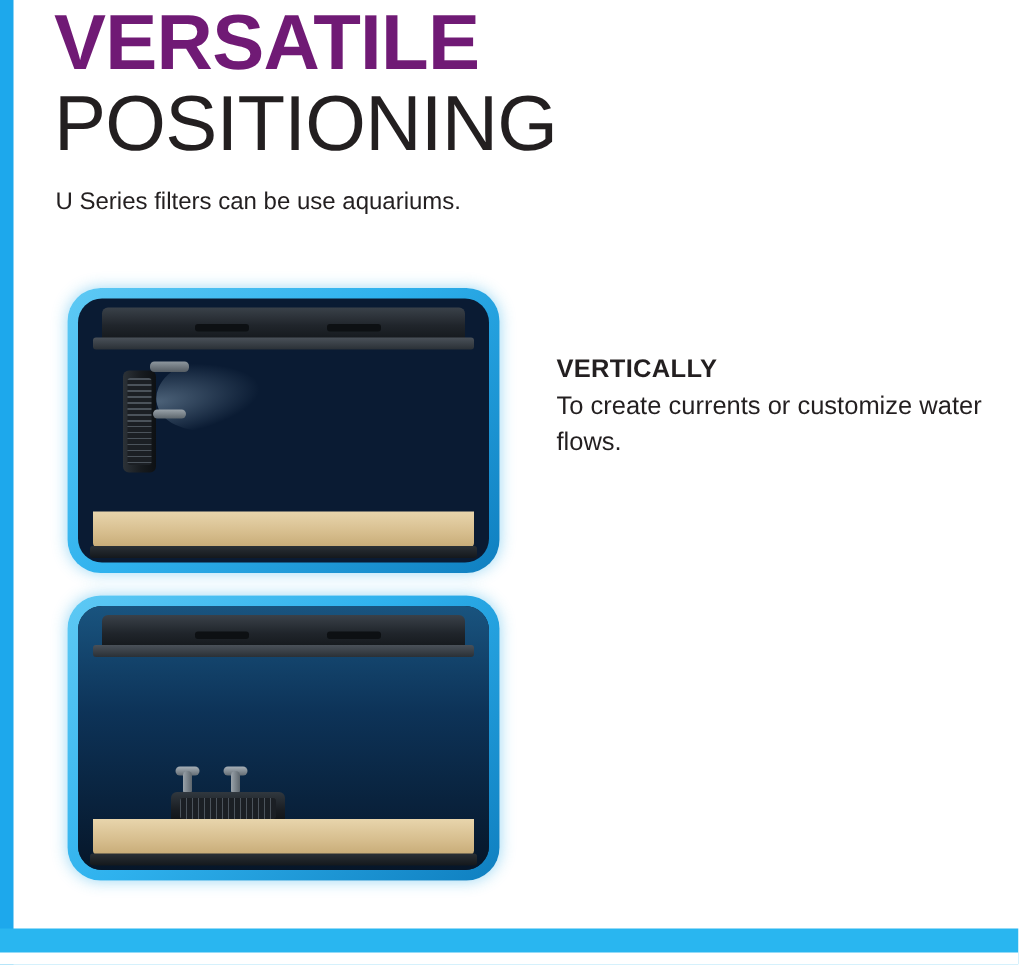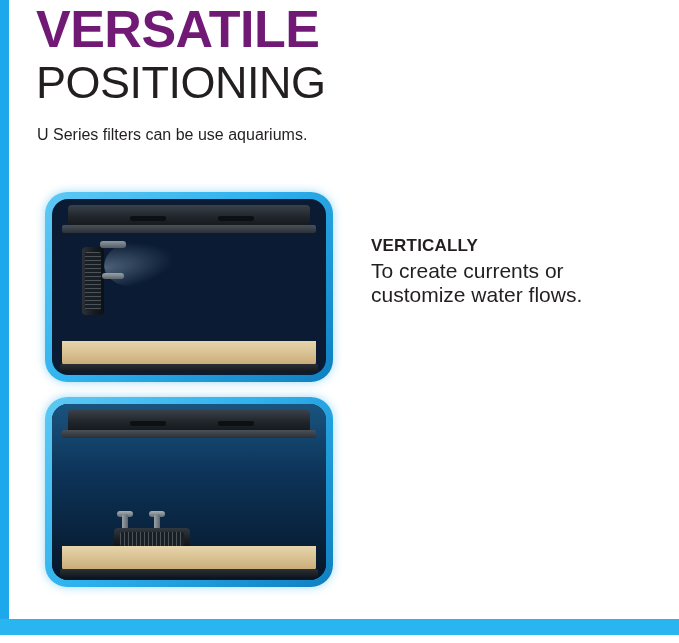--- a/index.html
+++ b/index.html
@@ -55,21 +55,21 @@
     font-size: 52px;
     line-height: 58px;
     font-weight: bold;
     color: #701a75;
     letter-spacing: -0.5px;
   }
   .title-sub {
     position: absolute;
     left: 36px;
     top: 54px;
-    font-size: 45px;
+    font-size: 52px;
     line-height: 58px;
     font-weight: normal;
     color: #231f20;
     letter-spacing: -0.5px;
   }
   .subtitle {
     position: absolute;
     left: 37px;
     top: 126px;
     font-size: 16px;
@@ -260,21 +260,21 @@
   .desc.first { left: 371px; top: 236px; }
   .desc.second { left: 371px; top: 452px; }
   .desc-title {
     font-size: 17px;
     font-weight: bold;
     color: #231f20;
     margin: 0 0 3px 0;
     letter-spacing: 0.2px;
   }
   .desc-body {
-    font-size: 21px;
+    font-size: 17px;
     line-height: 24px;
     color: #231f20;
     margin: 0;
   }
 </style>
 </head>
 <body>
 
 <div class="page">
 

